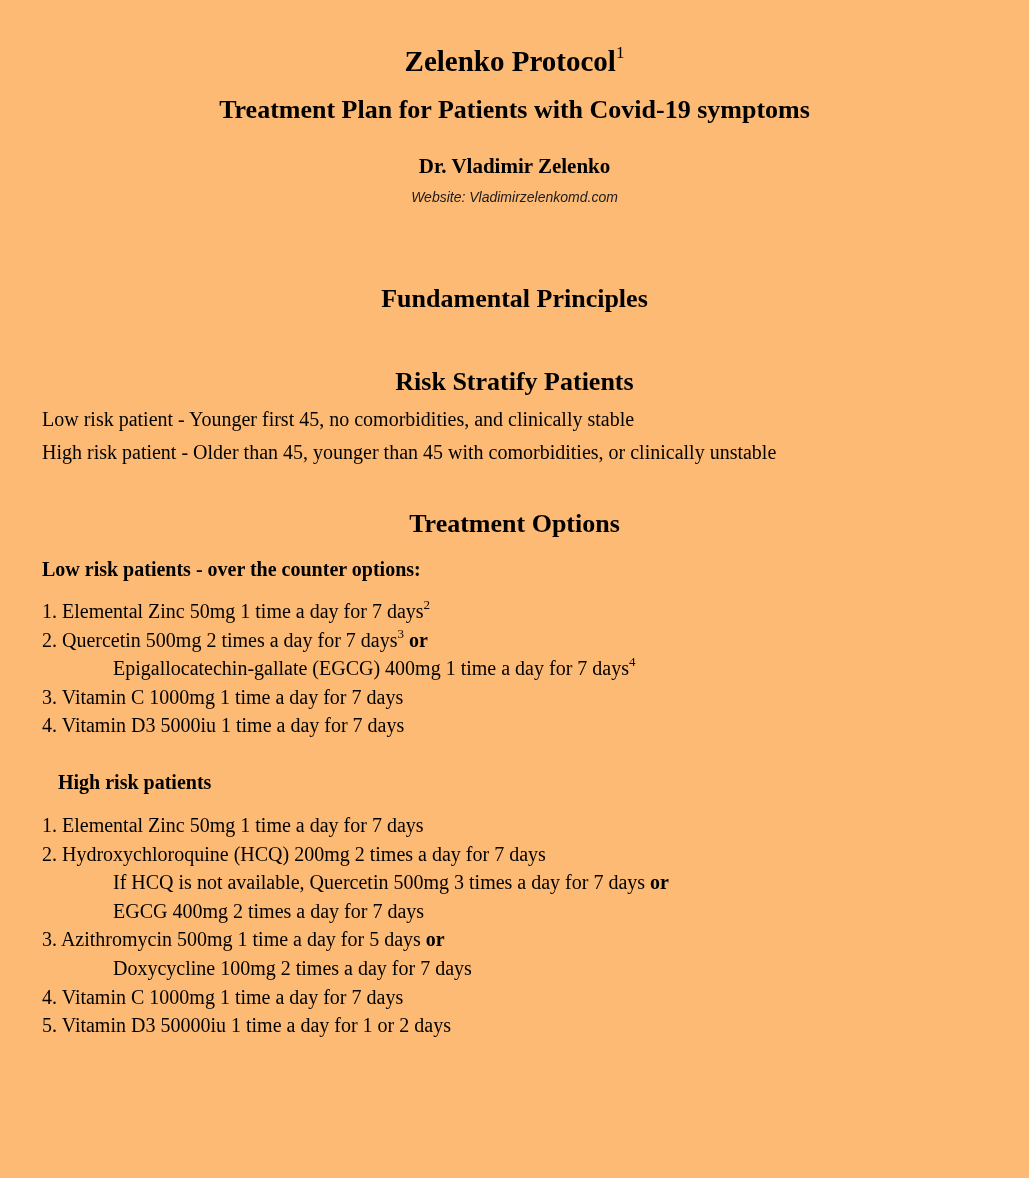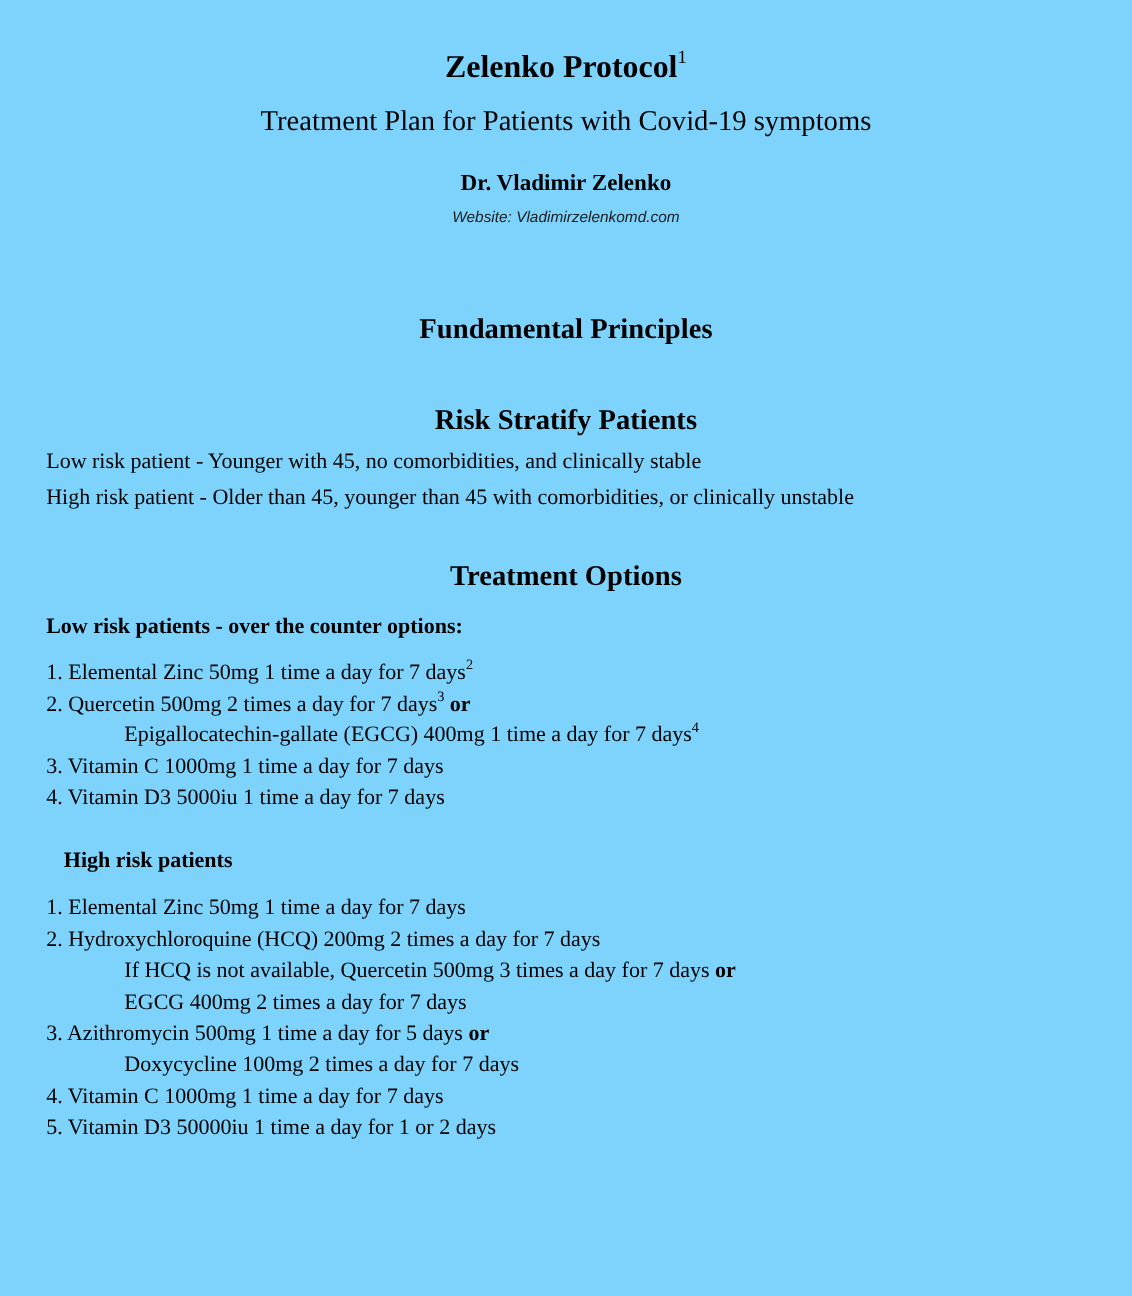--- a/index.html
+++ b/index.html
@@ -3,21 +3,21 @@
 <meta charset="utf-8">
 <style>
   html, body { margin: 0; padding: 0; }
   body { background: #ffffff; }
   .page {
     position: relative;
     width: 1029px;
     height: 1178px;
     box-sizing: border-box;
     padding: 40px 42px 0 42px;
-    background: #7dd3fc;
+    background: #fdba74;
     color: #000000;
     font-family: "Liberation Serif", "DejaVu Serif", serif;
     overflow: hidden;
   }
   
   .doc-title {
     margin: 0;
     font-size: 29px;
     line-height: 42px;
     font-weight: bold;
@@ -28,21 +28,21 @@
     font-size: 17px;
     line-height: 0;
     vertical-align: baseline;
     position: relative;
     top: -13px;
   }
   .doc-subtitle {
     margin: 16px;
     font-size: 26px;
     line-height: 43px;
-    font-weight: normal;
+    font-weight: bold;
     text-align: center;
   }
   .doc-subtitle.first { margin-top: 6px; }
   .doc-author {
     margin: 20px 0 0 0;
     font-size: 21px;
     line-height: 30px;
     font-weight: bold;
     text-align: center;
   }
@@ -113,21 +113,21 @@
     <div class="doc-author">Dr. Vladimir Zelenko</div>
     <div class="doc-website">Website: Vladimirzelenkomd.com</div>
   </header>
 
   <section>
     <h2 class="sec-h fundamental">Fundamental Principles</h2>
   </section>
 
   <section>
     <h2 class="sec-h risk">Risk Stratify Patients</h2>
-    <p class="body-text">Low risk patient - Younger with 45, no comorbidities, and clinically stable</p>
+    <p class="body-text">Low risk patient - Younger first 45, no comorbidities, and clinically stable</p>
     <p class="body-text">High risk patient - Older than 45, younger than 45 with comorbidities, or clinically unstable</p>
   </section>
 
   <section>
     <h2 class="sec-h treatment">Treatment Options</h2>
 
     <h3 class="sub-h low">Low risk patients - over the counter options:</h3>
     <div class="list low-list">
       <div class="line"><span>1. Elemental Zinc 50mg 1 time a day for 7 days</span><sup>2</sup><b class="or"></b></div>
       <div class="line"><span>2. Quercetin 500mg 2 times a day for 7 days</span><sup>3</sup><b class="or"> or</b></div>

